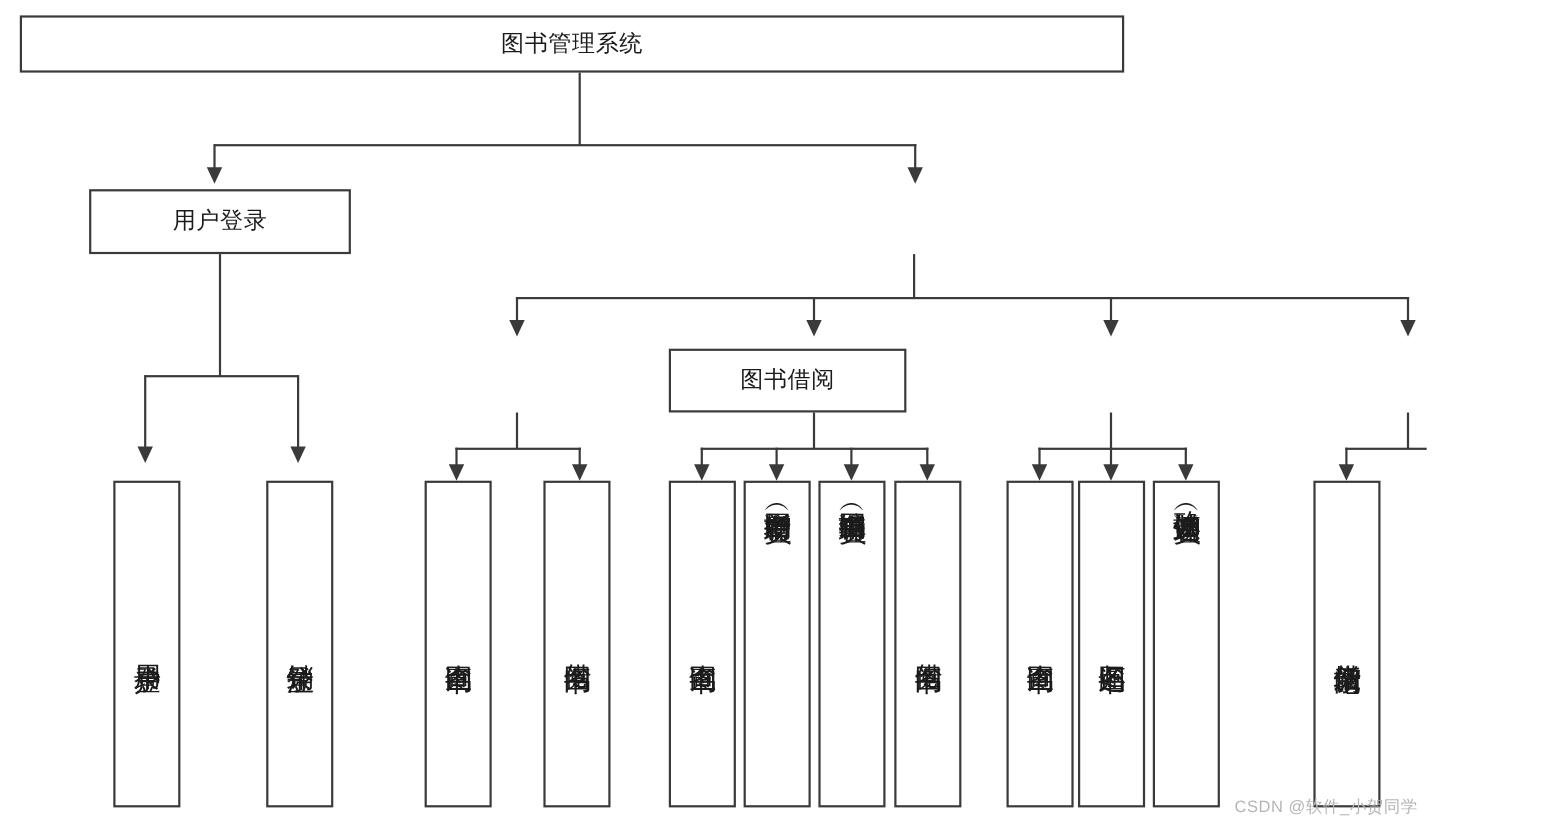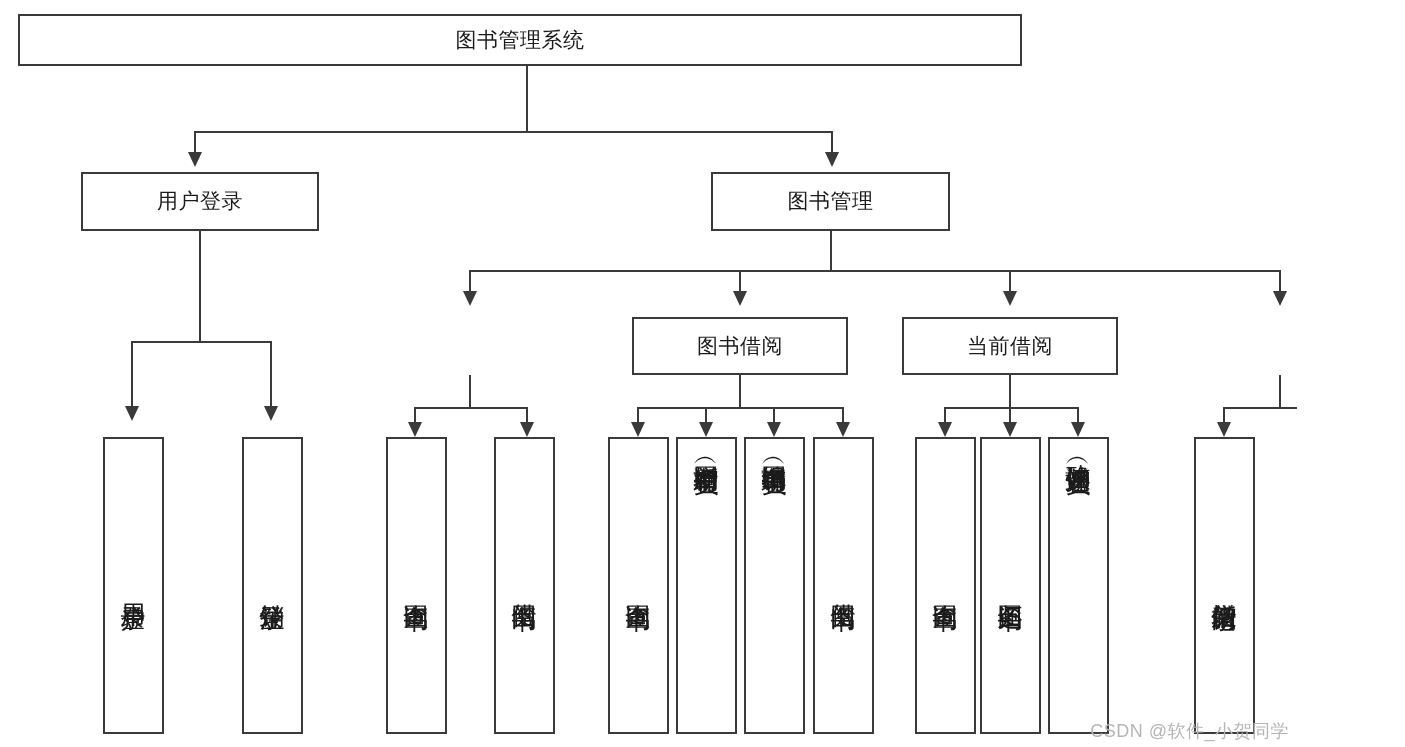--- a/index.html
+++ b/index.html
@@ -69,21 +69,21 @@
     height: 0;
     border-left: 7px solid transparent;
     border-right: 7px solid transparent;
     border-top: 15px solid #3a3a3a;
   }
   
   #watermark {
     position: absolute;
     right: 8px;
     bottom: 4px;
-    font-size: 18px;
+    font-size: 15px;
     color: #b5b5b5;
     letter-spacing: 0.5px;
     white-space: nowrap;
     pointer-events: none;
   }
 </style>
 </head>
 <body>
 
 <div id="canvas">
@@ -98,47 +98,41 @@
 
   <div class="conn vline" style="left:194px; top:131px; width:2px; height:22px;"></div>
   <div class="arrow" style="left:188px; top:152px;"></div>
   <div class="conn vline" style="left:831px; top:131px; width:2px; height:22px;"></div>
   <div class="arrow" style="left:825px; top:152px;"></div>
 
   <div class="node h" style="left:81px; top:172px; width:238px; height:59px;">
     <span class="label-h">用户登录</span>
   </div>
 
-  <div class="node h" style="left:711px; top:172px; width:239px; height:59px;">
-    <span class="label-h">图书管理</span>
-  </div>
 
   <div class="conn vline" style="left:199px; top:231px; width:2px; height:111px;"></div>
   <div class="conn hline" style="left:132px; top:341px; width:139px; height:2px;"></div>
   <div class="conn vline" style="left:131px; top:341px; width:2px; height:66px;"></div>
   <div class="arrow" style="left:125px; top:406px;"></div>
   <div class="conn vline" style="left:270px; top:341px; width:2px; height:66px;"></div>
   <div class="arrow" style="left:264px; top:406px;"></div>
 
   <div class="conn vline" style="left:830px; top:231px; width:2px; height:40px;"></div>
   <div class="conn hline" style="left:469px; top:270px; width:812px; height:2px;"></div>
   <div class="conn vline" style="left:469px; top:270px; width:2px; height:22px;"></div>
   <div class="arrow" style="left:463px; top:291px;"></div>
   <div class="conn vline" style="left:739px; top:270px; width:2px; height:22px;"></div>
   <div class="arrow" style="left:733px; top:291px;"></div>
   <div class="conn vline" style="left:1009px; top:270px; width:2px; height:22px;"></div>
   <div class="arrow" style="left:1003px; top:291px;"></div>
   <div class="conn vline" style="left:1279px; top:270px; width:2px; height:22px;"></div>
   <div class="arrow" style="left:1273px; top:291px;"></div>
 
-  <div class="node h" style="left:632px; top:317px; width:216px; height:58px;">
+  <div class="node h" style="left:608px; top:317px; width:216px; height:58px;">
     <span class="label-h">图书借阅</span>
-  </div>
-  <div class="node h" style="left:902px; top:317px; width:216px; height:58px;">
-    <span class="label-h">当前借阅</span>
   </div>
 
   <div class="conn vline" style="left:469px; top:375px; width:2px; height:33px;"></div>
   <div class="conn hline" style="left:414px; top:407px; width:114px; height:2px;"></div>
   <div class="conn vline" style="left:414px; top:407px; width:2px; height:16px;"></div>
   <div class="arrow" style="left:408px; top:422px;"></div>
   <div class="conn vline" style="left:526px; top:407px; width:2px; height:16px;"></div>
   <div class="arrow" style="left:520px; top:422px;"></div>
 
   <div class="conn vline" style="left:739px; top:375px; width:2px; height:33px;"></div>

